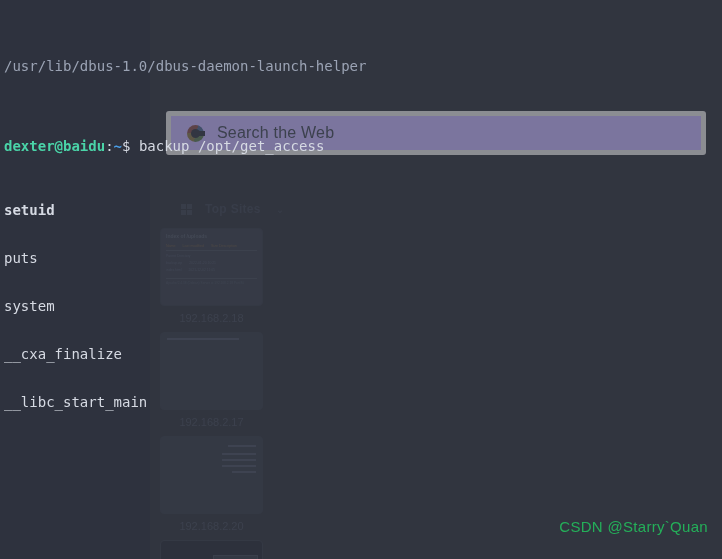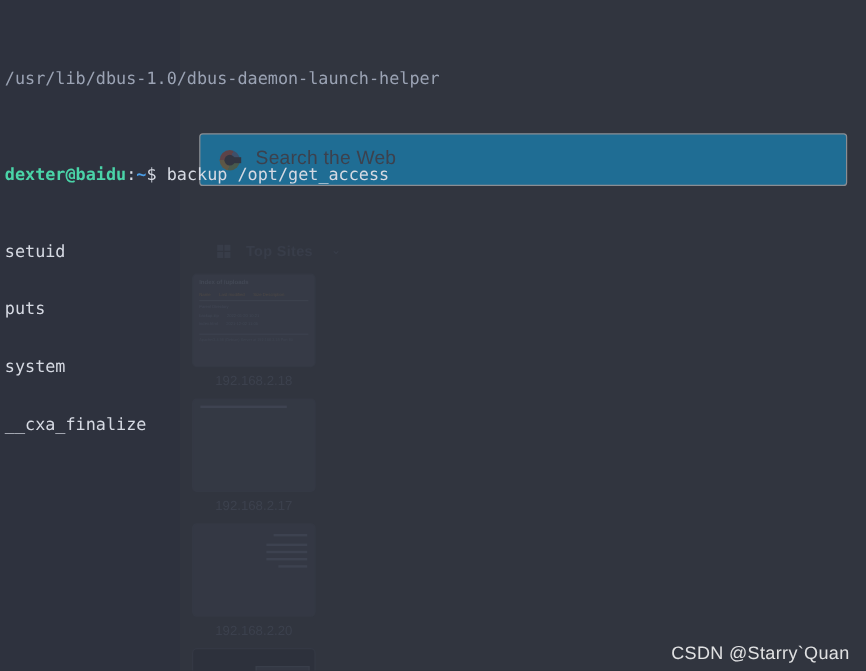--- a/index.html
+++ b/index.html
@@ -30,23 +30,23 @@
     height: 559px;
     opacity: 0.5;
     font-family: "Liberation Sans", sans-serif;
   }
   .searchbar {
     position: absolute;
     left: 16px;
     top: 111px;
     width: 540px;
     height: 44px;
-    border: 1px solid #e5e5e5;
+    border: 5px solid #e5e5e5;
     border-radius: 3px;
-    background: #0ea5e9;
+    background: #c4b5fd;
     display: flex;
     align-items: center;
     padding-left: 16px;
     box-sizing: border-box;
   }
   .g-logo {
     width: 17px; height: 17px;
     border-radius: 50%;
     background:
       conic-gradient(from 20deg,
@@ -205,24 +205,24 @@
   .trow.clip { color:#9ba3b4; }
   .user { color: #4ad4a8; font-weight: bold; }
   .colon { color: #d6dae3; }
   .tilde { color: #4a9ee8; font-weight: bold; }
   .dollar { color: #d6dae3; }
 
   
   #csdn-watermark {
     position: absolute;
     right: 14px;
-    bottom: 6px;
+    bottom: 24px;
     font-family: "Liberation Sans", sans-serif;
     font-size: 15px;
-    color: #ffffff;
+    color: #22c55e;
     letter-spacing: 0.3px;
     opacity: 0.85;
   }
 </style>
 </head>
 <body>
 
 <div id="screen">
 
   <div id="browser-bg">
@@ -323,24 +323,25 @@
   <div id="terminal">
     <div id="terminal-bg"></div>
     <div id="terminal-rows">
 
       
       <div class="trow clip" style="position: relative;"><span style="position: absolute; left: 0px; width: 340.26px; height: 16px; background: rgb(46, 50, 62); z-index: -1;"></span>/usr/lib/dbus-1.0/dbus-daemon-launch-helper</div>
 
       
       <div class="trow" style="position: relative;"><span style="position: absolute; left: 0px; width: 316.8px; height: 16px; background: rgb(46, 50, 62); z-index: -1;"></span><span class="user">dexter@baidu</span><span class="colon">:</span><span class="tilde">~</span><span class="dollar">$</span><span> backup /opt/get_access</span></div>
 
-      <div class="trow" style="position: relative;"><span style="position: absolute; left: 0px; width: 50.92px; height: 16px; background: rgb(46, 50, 62); z-index: -1;"></span>setuid</div>
+      <div class="trow" style="position: relative; font-weight: bold;"><span style="position: absolute; left: 0px; width: 50.92px; height: 16px; background: rgb(46, 50, 62); z-index: -1;"></span>setuid</div>
       <div class="trow" style="position: relative;"><span style="position: absolute; left: 0px; width: 35.28px; height: 16px; background: rgb(46, 50, 62); z-index: -1;"></span>puts</div>
       <div class="trow" style="position: relative;"><span style="position: absolute; left: 0px; width: 50.92px; height: 16px; background: rgb(46, 50, 62); z-index: -1;"></span>system</div>
       <div class="trow" style="position: relative;"><span style="position: absolute; left: 0px; width: 113.48px; height: 16px; background: rgb(46, 50, 62); z-index: -1;"></span>__cxa_finalize</div>
+      <div class="trow" style="position: relative;"><span style="position: absolute; left: 0px; width: 136.94px; height: 16px; background: rgb(46, 50, 62); z-index: -1;"></span>__libc_start_main</div>
       
       
       
       
       
       
       
       
       
       

